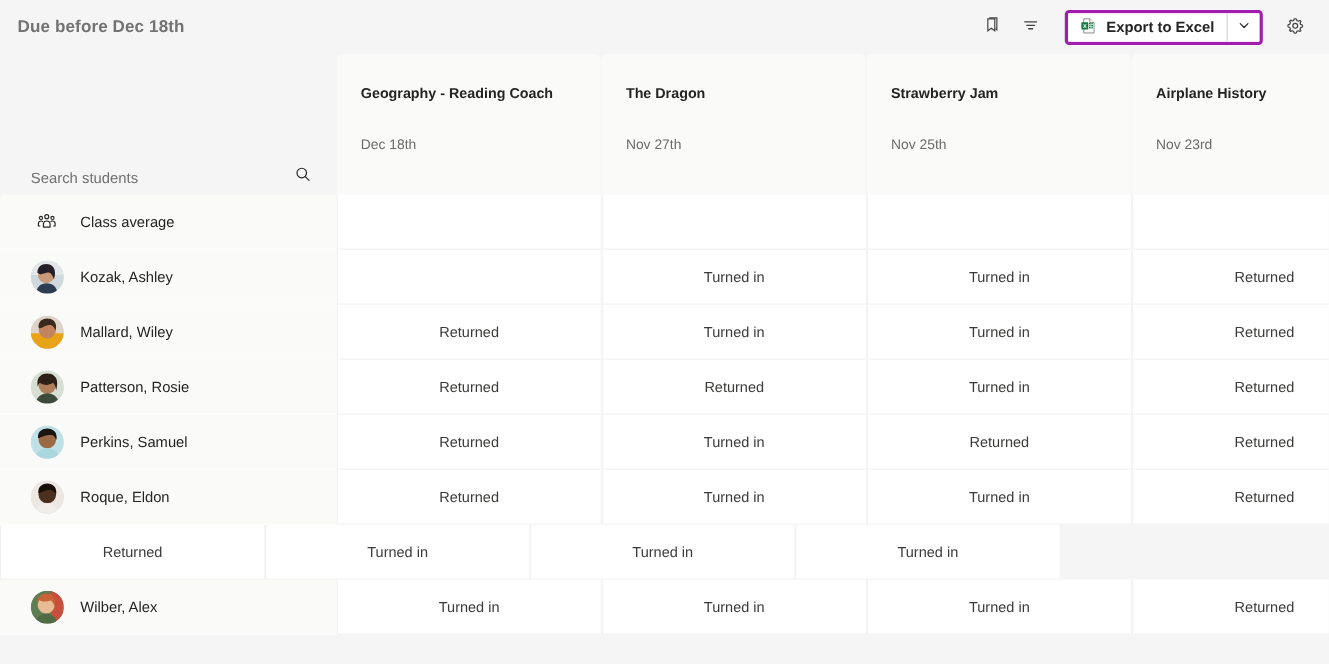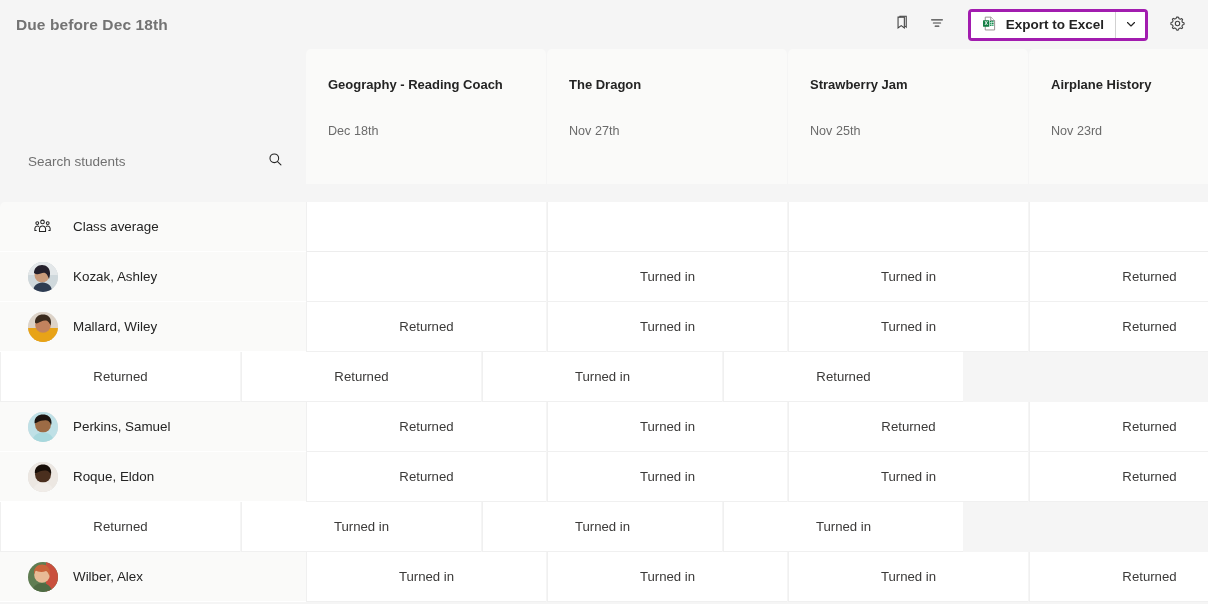--- a/index.html
+++ b/index.html
@@ -152,21 +152,21 @@
   }
   .col-date {
     margin-top: 30px;
     font-size: 12.6px;
     color: #6b6b6b;
   }
 
   
   #grid-body {
     position: absolute;
-    top: 153px;
+    top: 128px;
     left: 0;
     width: 1143px;
   }
 
   .grid-row {
     display: flex;
     width: 1208px;
     height: 50px;
   }
 
@@ -389,20 +389,31 @@
         </span>
         <span class="name-text">Mallard, Wiley</span>
       </div>
       <div class="status-cell">Returned</div>
       <div class="status-cell">Turned in</div>
       <div class="status-cell">Turned in</div>
       <div class="status-cell">Returned</div>
     </div>
 
     <div class="grid-row">
+      <div class="name-cell">
+        <span class="avatar">
+          <svg viewBox="0 0 30 30">
+              <rect width="30" height="30" fill="#d7dfd2"></rect>
+              <circle cx="15" cy="13" r="8" fill="#b07d5a"></circle>
+              <path d="M6 11c0-5.5 4-8.5 9-8.5s9 3 9 8.5c0 4-1 7-1 7s-0.5-6-3-7c-4 3-9 2-12 0-1 1.5-2 3.5-2 3.5S6 13 6 11z" fill="#2b2118"></path>
+              <path d="M4 30c1.5-6.5 6-9.5 11-9.5s9.5 3 11 9.5z" fill="#3e4a3a"></path>
+            </svg>
+        </span>
+        <span class="name-text">Patterson, Rosie</span>
+      </div>
       <div class="status-cell">Returned</div>
       <div class="status-cell">Returned</div>
       <div class="status-cell">Turned in</div>
       <div class="status-cell">Returned</div>
     </div>
 
     <div class="grid-row">
       <div class="name-cell">
         <span class="avatar">
           <svg viewBox="0 0 30 30">

